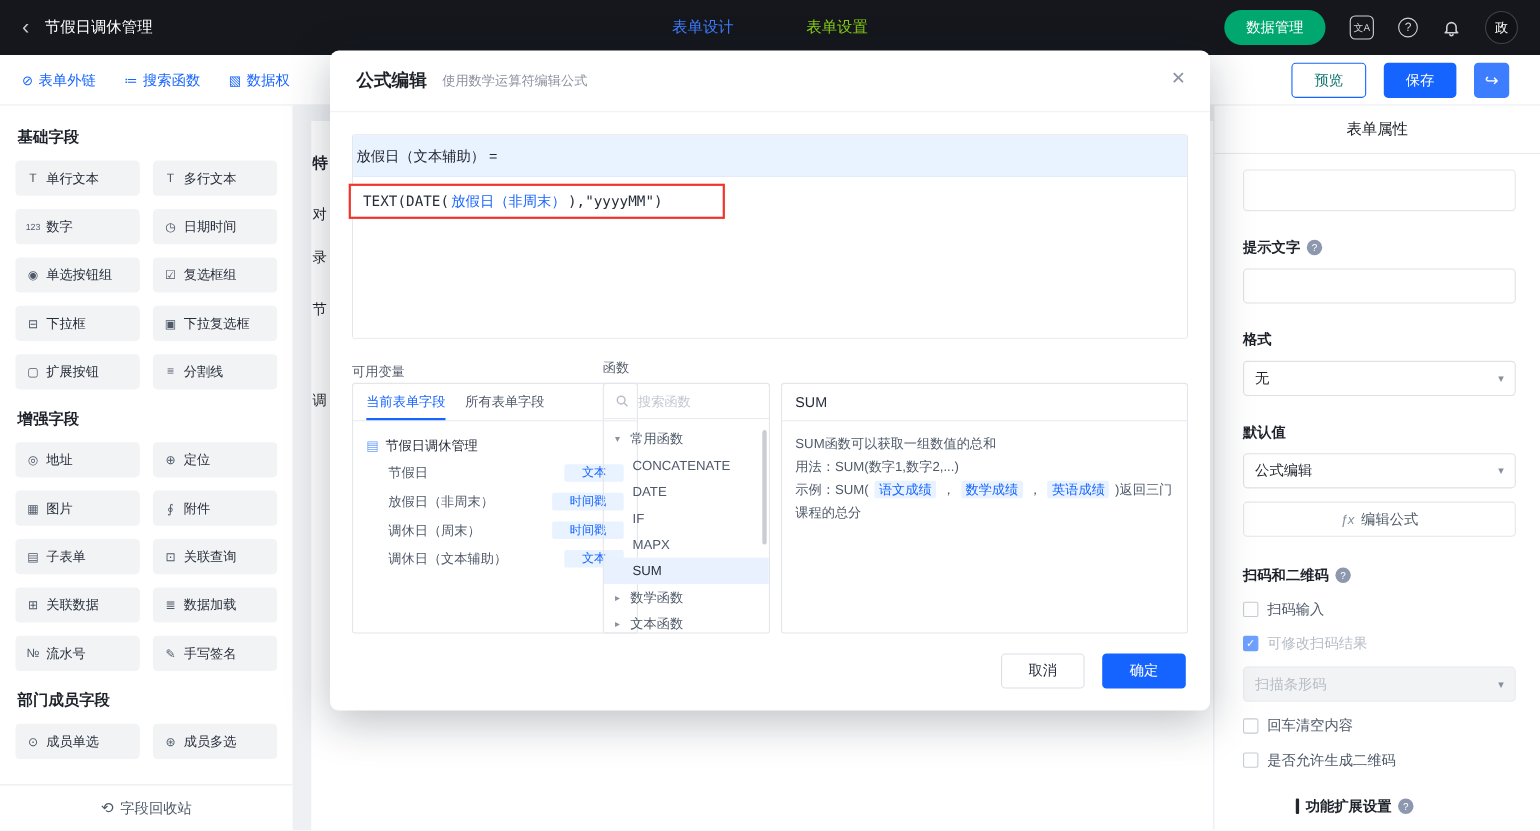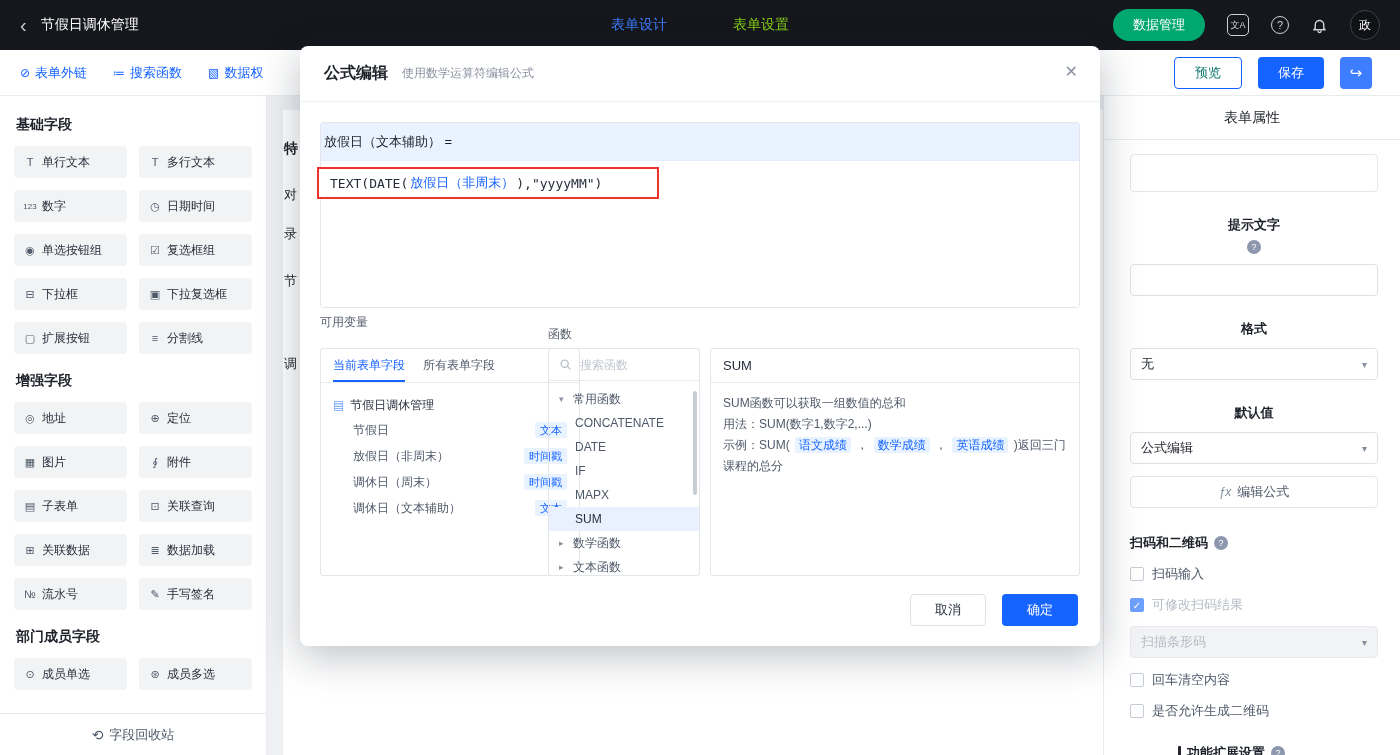--- a/index.html
+++ b/index.html
@@ -46,21 +46,21 @@
   .canvas-label.b{font-weight:700;font-size:14px;}
 
   
   .rightpanel{position:absolute;top:96px;left:1103px;width:297px;height:659px;background:#fff;border-left:1px solid #e8eaee;overflow:hidden;z-index:2;}
   .rp-tabs{height:44px;border-bottom:1px solid #e8eaee;display:flex;}
   .rp-tab{flex:1;display:flex;align-items:center;justify-content:center;font-size:14px;color:#1d2129;position:relative;cursor:pointer;}
   .rp-tab.active{color:#1664ff;font-weight:600;}
   .rp-tab.active::after{content:"";position:absolute;bottom:0;left:50%;transform:translateX(-50%);width:56px;height:2px;background:#1664ff;}
   .rp-body{padding:14px 22px 0 26px;}
   .rp-box{height:38px;border:1px solid #e5e6eb;border-radius:4px;}
-  .rp-label{margin-top:24px;font-size:13px;font-weight:600;color:#1d2129;display:flex;align-items:center;gap:6px;flex-direction:column;}
+  .rp-label{margin-top:24px;font-size:13px;font-weight:600;color:#1d2129;display:flex;align-items:center;gap:6px;}
   .help-dot{width:14px;height:14px;border-radius:50%;background:#8d97ad;color:#fff;font-size:9px;display:inline-flex;align-items:center;justify-content:center;font-weight:400;flex:none;}
   .rp-input{margin-top:10px;height:32px;border:1px solid #dfe1e6;border-radius:4px;background:#fff;}
   .rp-select{margin-top:10px;height:32px;border:1px solid #dfe1e6;border-radius:4px;display:flex;align-items:center;justify-content:space-between;padding:0 10px;font-size:13px;color:#1d2129;cursor:pointer;background:#fff;}
   .rp-select .chev{color:#868f9c;font-size:10px;}
   .rp-select.disabled{background:#f2f3f5;color:#b6bcc6;border-color:#e8eaee;margin-top:12px;}
   .btn-fx{margin-top:12px;height:32px;border:1px solid #e5e6eb;border-radius:4px;display:flex;align-items:center;justify-content:center;gap:6px;font-size:13px;color:#4e5969;cursor:pointer;background:#fff;}
   .btn-fx .fxic{font-style:italic;color:#868f9c;font-size:12px;}
   .rp-section{margin-top:26px;font-size:13px;font-weight:700;color:#1d2129;display:flex;align-items:center;gap:6px;}
   .rp-check{margin-top:13px;display:flex;align-items:center;gap:8px;font-size:13px;color:#4e5969;cursor:pointer;}
   .rp-check .box{width:14px;height:14px;border:1px solid #c6ccd4;border-radius:2px;background:#fff;flex:none;}
@@ -84,21 +84,21 @@
   .m-label{position:absolute;font-size:12px;color:#545d6b;}
   .vars{position:absolute;left:20px;top:302px;width:260px;height:228px;border:1px solid #e5e6eb;border-radius:3px;overflow:hidden;}
   .vars-tabs{height:34px;border-bottom:1px solid #e9ebef;display:flex;align-items:stretch;padding:0 12px;gap:18px;font-size:12px;}
   .vtab{color:#4e5969;cursor:pointer;display:flex;align-items:center;position:relative;}
   .vtab.active{color:#1664ff;}
   .vtab.active::after{content:"";position:absolute;bottom:0;left:0;right:0;height:2px;background:#1664ff;}
   .vars-tree{padding:10px 12px;font-size:12px;}
   .v-root{display:flex;align-items:center;gap:6px;color:#272e3b;height:24px;}
   .v-root .ic{color:#6aa1ff;font-size:12px;}
   .v-row{display:flex;align-items:center;justify-content:space-between;height:26px;padding-left:20px;color:#4e5969;cursor:pointer;}
-  .v-tag{font-size:11px;color:#1664ff;background:#e8f3ff;border-radius:2px;padding:1px 5px;line-height:14px;flex:none;}
+  .v-tag{font-size:11px;color:#1664ff;background:#e8f3ff;border-radius:2px;padding:1px 16px;line-height:14px;flex:none;}
   .fns{position:absolute;left:248px;top:302px;width:152px;height:228px;border:1px solid #e5e6eb;border-radius:3px;overflow:hidden;}
   .fns-search{height:32px;border-bottom:1px solid #e9ebef;display:flex;align-items:center;padding:0 10px;gap:6px;}
   .fns-search input{border:0;outline:0;width:100px;font-size:12px;color:#272e3b;font-family:inherit;background:transparent;}
   .fns-search input::placeholder{color:#c2c8d1;}
   .fns-list{padding:6px 0;font-size:12px;color:#4e5969;position:relative;}
   .f-group{height:24px;display:flex;align-items:center;padding:0 10px;gap:5px;cursor:pointer;}
   .f-caret{color:#8a919f;font-size:9px;width:9px;flex:none;}
   .f-item{height:24px;display:flex;align-items:center;padding:0 10px 0 26px;cursor:pointer;}
   .f-item.selected{background:#e9f1ff;color:#272e3b;}
   .fns-scroll{position:absolute;right:2px;top:42px;width:4px;height:104px;background:#c9cdd4;border-radius:2px;}
@@ -351,21 +351,21 @@
       <div class="f-head">放假日（文本辅助） =</div>
       <div class="f-body">
         <div class="f-line">
           <span>TEXT(DATE(</span>
           <span class="f-field">放假日（非周末）</span>
           <span>),"yyyyMM")</span>
         </div>
       </div>
     </div>
 
-    <div class="m-label" style="left:20px;top:268px;">可用变量</div>
+    <div class="m-label" style="left:20px;top:284px;">可用变量</div>
     <div class="m-label" style="left:248px;top:280px;">函数</div>
 
     <div class="vars">
       <div class="vars-tabs">
         <span class="vtab active">当前表单字段</span>
         <span class="vtab">所有表单字段</span>
       </div>
       <div class="vars-tree">
         <div class="v-root">
           <span class="ic">▤</span>

